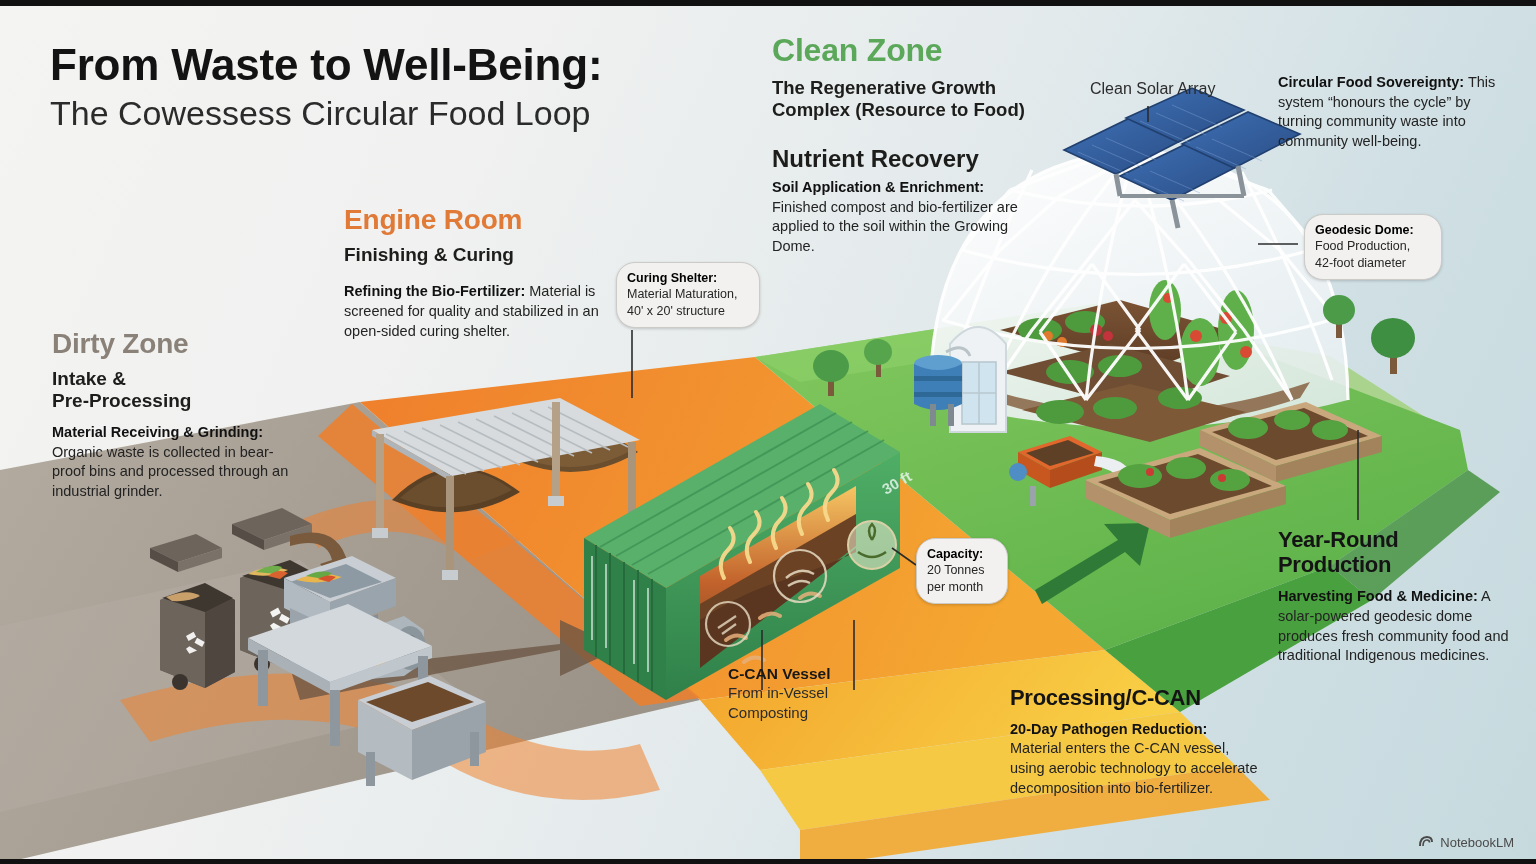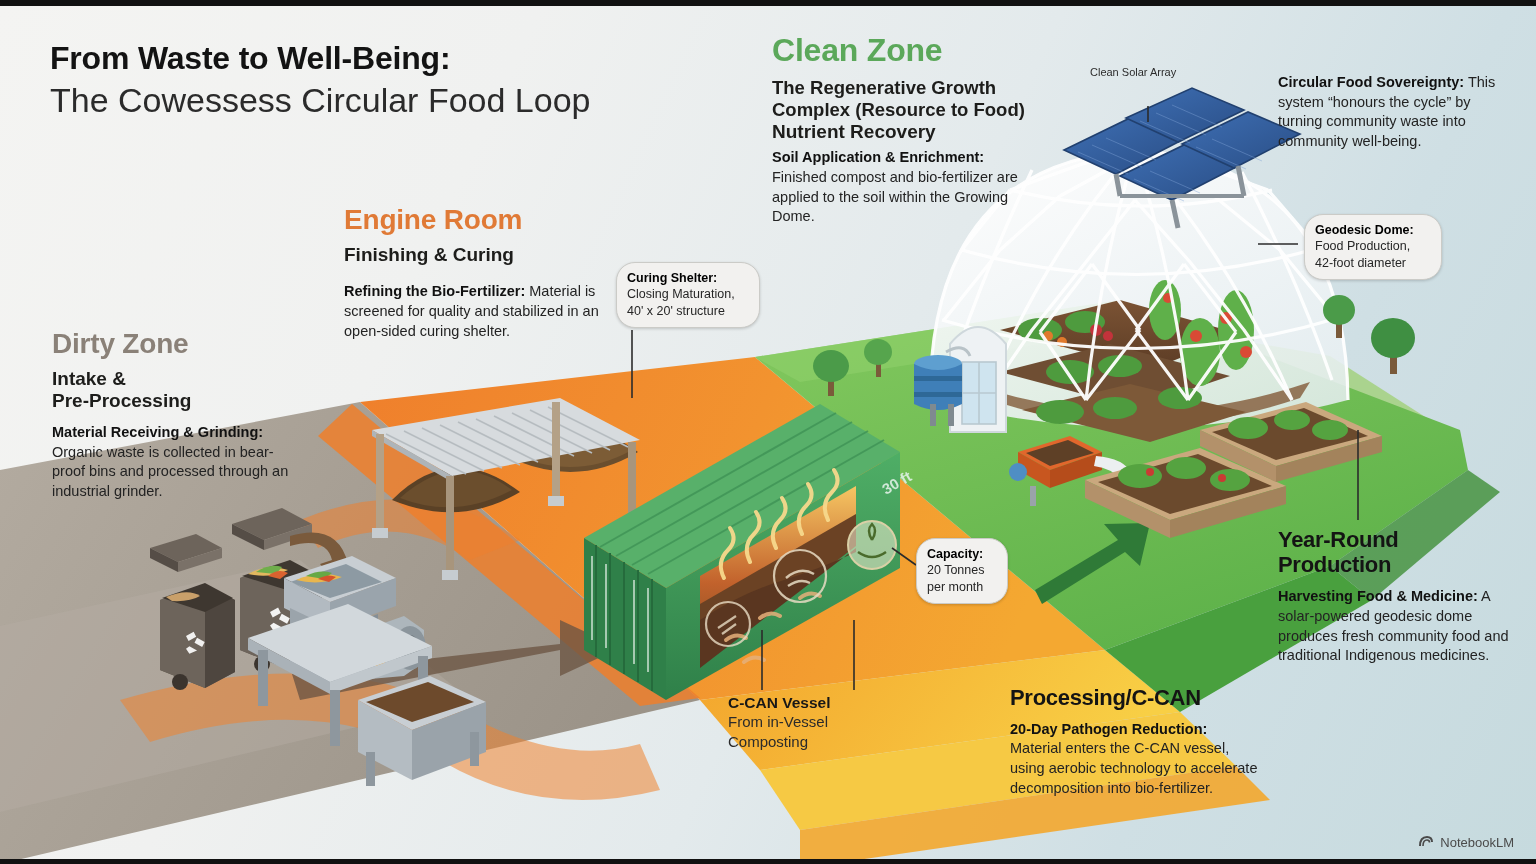--- a/index.html
+++ b/index.html
@@ -418,21 +418,21 @@
       <path d="M1298 244 L1258 244"></path>
       <path d="M916 565 L892 548"></path>
       <path d="M762 690 L762 630"></path>
       <path d="M854 690 L854 620"></path>
       <path d="M1358 520 L1358 430"></path>
       <path d="M1148 106 L1148 122"></path>
     </g>
   </svg>
 
   <div style="position:absolute;left:50px;top:42px;">
-    <div class="zone-h" style="font-size:32px;color:#131313;line-height:1.06;">From Waste to Well-Being:</div>
+    <div class="zone-h" style="font-size:44px;color:#131313;line-height:1.06;">From Waste to Well-Being:</div>
     <div style="font-size:34px;color:#2b2b2b;line-height:1.2;margin-top:4px;">The Cowessess Circular Food Loop</div>
   </div>
 
   <div style="position:absolute;left:52px;top:328px;width:250px;">
     <div class="zone-h h-dirty">Dirty Zone</div>
     <div class="sub" style="margin-top:8px;white-space:pre-line;">Intake &amp;
 Pre-Processing</div>
     <div class="body" style="margin-top:10px;">
       <b>Material Receiving &amp; Grinding:</b><span> Organic waste is collected in bear-proof bins and processed through an industrial grinder.</span>
     </div>
@@ -442,21 +442,21 @@
     <div class="zone-h h-engine">Engine Room</div>
     <div class="sub" style="margin-top:8px;">Finishing &amp; Curing</div>
     <div class="body" style="margin-top:16px;">
       <b>Refining the Bio-Fertilizer:</b><span> Material is screened for quality and stabilized in an open-sided curing shelter.</span>
     </div>
   </div>
 
   <div style="position:absolute;left:772px;top:32px;width:262px;">
     <div class="zone-h h-clean">Clean Zone</div>
     <div class="sub" style="margin-top:8px;font-size:18.5px;">The Regenerative Growth Complex (Resource to Food)</div>
-    <div class="sub" style="margin-top:0;font-size:19px;">Nutrient Recovery</div>
+    <div class="sub" style="margin-top:24px;font-size:24px;">Nutrient Recovery</div>
     <div class="body" style="margin-top:5px;">
       <b>Soil Application &amp; Enrichment:</b><span> Finished compost and bio-fertilizer are applied to the soil within the Growing Dome.</span>
     </div>
   </div>
 
   <div style="position:absolute;left:1278px;top:64px;width:232px;">
     <div class="body" style="margin-top:9px;">
       <b>Circular Food Sovereignty:</b><span> This system “honours the cycle” by turning community waste into community well-being.</span>
     </div>
   </div>
@@ -469,31 +469,31 @@
     </div>
   </div>
 
   <div style="position:absolute;left:1010px;top:686px;width:248px;">
     <div class="big-h">Processing/C-CAN</div>
     <div class="body" style="margin-top:9px;">
       <b>20-Day Pathogen Reduction:</b><span> Material enters the C-CAN vessel, using aerobic technology to accelerate decomposition into bio-fertilizer.</span>
     </div>
   </div>
 
-  <div style="position:absolute;left:728px;top:694px;width:150px;">
+  <div style="position:absolute;left:728px;top:665px;width:150px;">
     <div style="font-size:15.5px;font-weight:bold;color:#171717;">C-CAN Vessel</div>
     <div style="font-size:15px;color:#2b2b2b;line-height:1.3;">From in-Vessel</div>
     <div style="font-size:15px;color:#2b2b2b;line-height:1.3;">Composting</div>
   </div>
 
-  <div style="position:absolute;left:1090px;top:66px;font-size:11px;color:#2c2c2c;">Clean Solar Array</div>
+  <div style="position:absolute;left:1090px;top:80px;font-size:16px;color:#2c2c2c;">Clean Solar Array</div>
 
   <div class="callout" style="left:616px;top:262px;width:122px;">
     <b>Curing Shelter:</b><br>
-    <span>Closing Maturation,</span><br>
+    <span>Material Maturation,</span><br>
     <span>40' x 20' structure</span>
   </div>
 
   <div class="callout" style="left:1304px;top:214px;width:116px;">
     <b>Geodesic Dome:</b><br>
     <span>Food Production,</span><br>
     <span>42-foot diameter</span>
   </div>
 
   <div class="callout" style="left:916px;top:538px;width:70px;">

